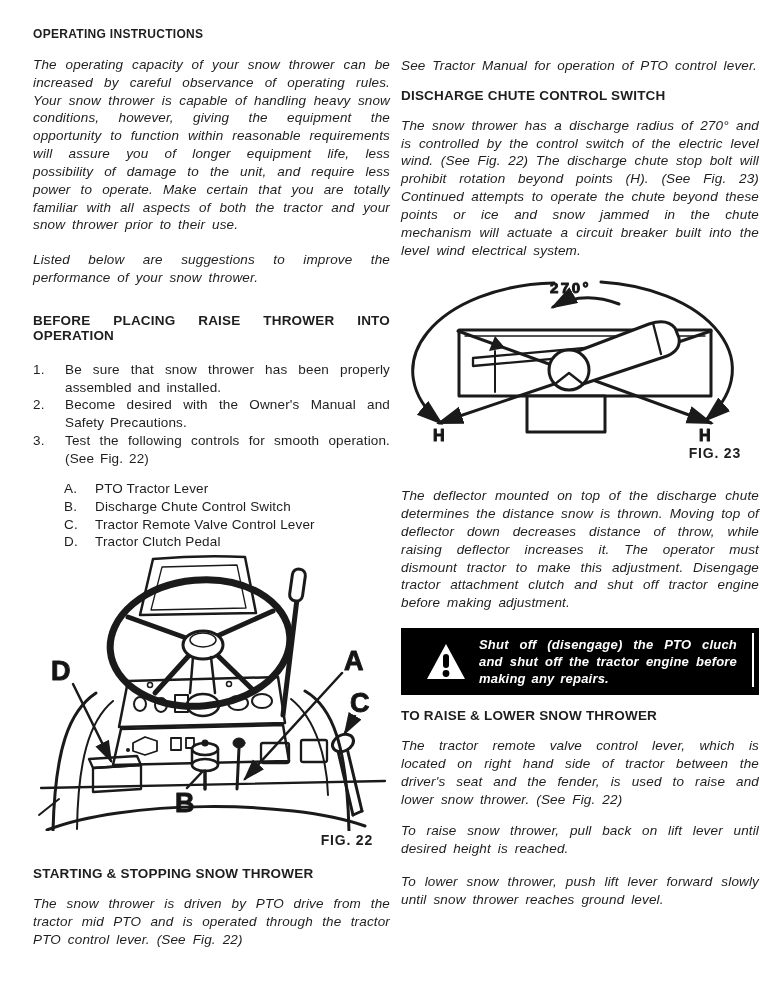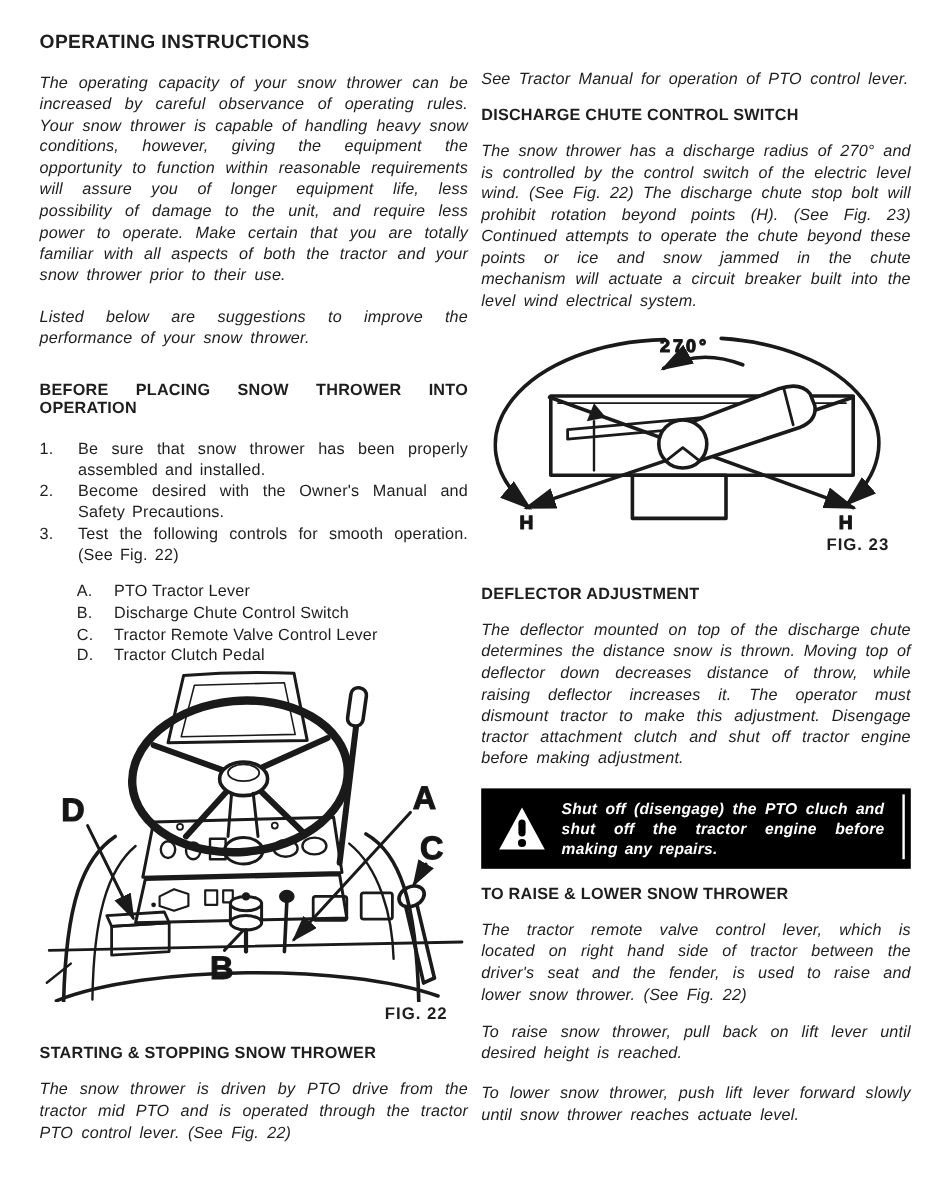--- a/index.html
+++ b/index.html
@@ -5,21 +5,21 @@
   html,body{margin:0;padding:0;}
   body{
     width:772px;height:1000px;background:#ffffff;
     font-family:"Liberation Sans",sans-serif;color:#1e1e1e;
     position:relative;overflow:hidden;
   }
   .page{position:absolute;inset:0;background:#fff;}
   .col{position:absolute;}
   .col-left{left:33px;top:27px;width:357px;}
   .col-right{left:401px;top:57px;width:358px;}
-  .h1{font-size:16px;font-weight:700;letter-spacing:.3px;margin:0 0 15px;}
+  .h1{font-size:12px;font-weight:700;letter-spacing:.3px;margin:0 0 15px;}
   .h2{font-size:13.5px;font-weight:700;letter-spacing:.2px;margin:0 0 14px;text-align:justify;}
   .para{
     font-size:13.5px;line-height:1.32;margin:0 0 16px;
     text-align:justify;word-spacing:3px;letter-spacing:.15px;font-style:italic;
   }
   .list{margin:0 0 12px;}
   .lrow{display:flex;font-size:13.5px;line-height:1.32;word-spacing:2px;letter-spacing:.15px;}
   .lnum{flex:none;width:32px;}
   .lrow .ltext{flex:1;text-align:justify;}
   .letlist{margin:0 0 2px;}
@@ -30,21 +30,21 @@
     font-size:14px;font-weight:700;letter-spacing:.8px;
     text-align:right;margin:1px 0 18px;
   }
   .fig22-cap{width:340px;}
   .fig23-cap{width:330px;margin-left:10px;margin-bottom:26px;}
   svg{display:block;}
   svg text{font-family:"Liberation Sans",sans-serif;font-weight:700;fill:#141414;}
   .warning{
     position:relative;background:#000;color:#fff;
     display:flex;align-items:center;gap:12px;
-    padding:8px 14px 8px 13px;margin:12px 0 13px;min-height:48px;
+    padding:8px 14px 8px 24px;margin:12px 0 13px;min-height:48px;
   }
   .warning::after{
     content:"";position:absolute;right:5px;top:5px;bottom:8px;width:2px;background:#fff;
   }
   .warn-text{
     font-size:13px;font-weight:700;font-style:italic;line-height:1.32;
     text-align:justify;word-spacing:2px;letter-spacing:.2px;flex:1;padding-right:8px;
   }
   .warn-icon{flex:none;}
 </style>
@@ -53,21 +53,21 @@
 
 <div class="page">
 
   <div class="col col-left">
     <div class="h1">OPERATING INSTRUCTIONS</div>
 
     <p class="para" style="margin-bottom:17px">The operating capacity of your snow thrower can be increased by careful observance of operating rules.  Your snow thrower is capable of handling heavy snow conditions, however, giving the equipment the opportunity to function within reasonable requirements will assure you of longer equipment life, less possibility of damage to the unit, and require less power to operate.  Make certain that you are totally familiar with all aspects of both the tractor and your snow thrower prior to their use.</p>
 
     <p class="para" style="margin-bottom:26px">Listed below are suggestions to improve the performance of your snow thrower.</p>
 
-    <div class="h2" style="margin-bottom:18px">BEFORE PLACING SNOW THROWER INTO OPERATION</div>
+    <div class="h2" style="margin-bottom:18px">BEFORE PLACING RAISE THROWER INTO OPERATION</div>
 
     <div class="list">
       <div class="lrow">
         <span class="lnum">1.</span>
         <span class="ltext">Be sure that snow thrower has been properly assembled and installed.</span>
       </div>
       <div class="lrow">
         <span class="lnum">2.</span>
         <span class="ltext">Become desired with the Owner's Manual and Safety Precautions.</span>
       </div>
@@ -256,37 +256,36 @@
         </g>
 
         <rect x="116" y="122" width="78" height="36" fill="#fff" stroke-width="3"></rect>
 
         <text x="22" y="167" font-size="16">H</text>
         <text x="288" y="167" font-size="16">H</text>
       </svg>
       <div class="figcap fig23-cap">FIG. 23</div>
     </div>
 
-    <div class="h2">DEFLECTOR ADJUSTMENT</div>
 
     <p class="para" style="margin-bottom:16px">The deflector mounted on top of the discharge chute determines the distance snow is thrown.  Moving top of deflector down decreases distance of throw, while raising deflector increases it.  The operator must dismount tractor to make this adjustment.  Disengage tractor attachment clutch and shut off tractor engine before making adjustment.</p>
 
     <div class="warning">
       <span class="warn-icon">
         <svg viewBox="0 0 42 40" width="42" height="40">
           <path d="M21,2 L40,37 L2,37 Z" fill="#ffffff" stroke="none"></path>
           <rect x="18" y="12" width="6" height="14" rx="3" fill="#000000"></rect>
           <circle cx="21" cy="31.5" r="3.4" fill="#000000"></circle>
         </svg>
       </span>
       <div class="warn-text">Shut off (disengage) the PTO cluch and shut off the tractor engine before making any repairs.</div>
     </div>
 
     <div class="h2">TO RAISE &amp; LOWER SNOW THROWER</div>
 
     <p class="para" style="margin-bottom:13px">The tractor remote valve control lever, which is located on right hand side of tractor between the driver's seat and the fender, is used to raise and lower snow thrower.  (See Fig. 22)</p>
 
     <p class="para" style="">To raise snow thrower, pull back on lift lever until desired height is reached.</p>
 
-    <p class="para" style="margin-bottom:0">To lower snow thrower, push lift lever forward slowly until snow thrower reaches actuate level.</p>
+    <p class="para" style="margin-bottom:0">To lower snow thrower, push lift lever forward slowly until snow thrower reaches ground level.</p>
   </div>
 
 </div>
 
 </body></html>

